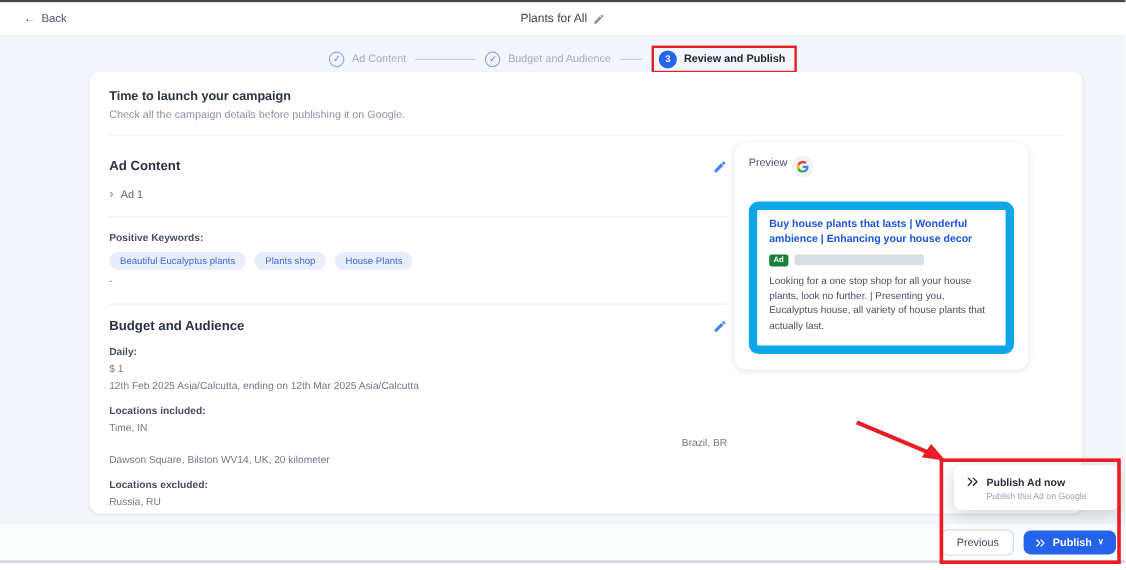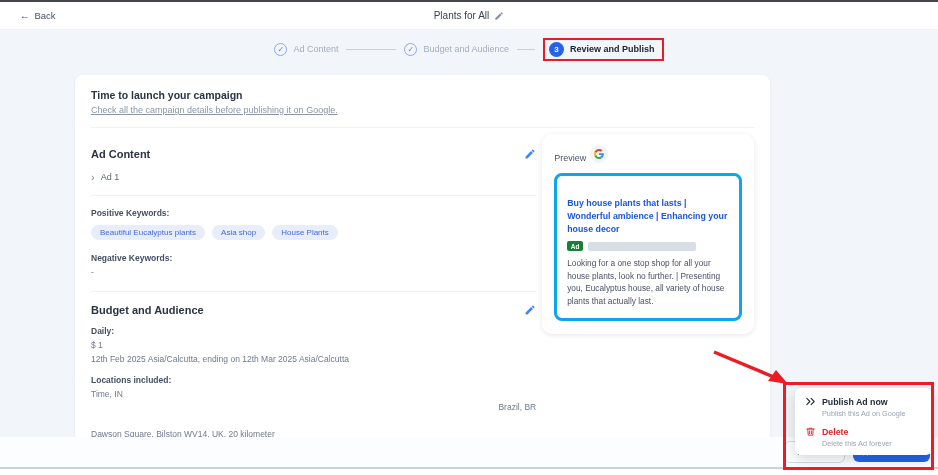--- a/index.html
+++ b/index.html
@@ -18,23 +18,23 @@
   .step { display:inline-flex; align-items:center; gap:6px; }
   .step-circle { width:13px; height:13px; border-radius:50%; border:1.4px solid #8fa9ef; color:#5b82ec; font-size:8px; display:flex; align-items:center; justify-content:center; background:#f2f5f9; }
   .step-label { font-size:9px; color:#a4adbc; }
   .connector { height:1px; background:#c5cfdf; width:50px; margin:0 8px; }
   .connector.short { width:18px; }
   .step-active-box { display:inline-flex; align-items:center; gap:6px; border:2.5px solid #e51e25; padding:2px 7px 2px 4px; }
   .step-circle.active { width:15px; height:15px; background:#2563eb; border:none; color:#fff; font-size:8px; font-weight:bold; }
   .step-label.active { color:#20262f; font-weight:bold; }
 
   
-  .card { position:absolute; left:75px; top:45px; width:695px; height:368px; background:#fff; border-radius:8px; box-shadow:0 1px 3px rgba(16,24,40,.07); padding:14px 16px 0; }
+  .card { position:absolute; left:75px; top:30px; width:827px; height:368px; background:#fff; border-radius:8px; box-shadow:0 1px 3px rgba(16,24,40,.07); padding:14px 16px 0; }
   .intro-title { font-size:10.5px; font-weight:bold; color:#2b3342; }
-  .intro-sub { font-size:9px; color:#8b95a5; margin-top:4px;text-decoration:underline; }
+  .intro-sub { font-size:9px; color:#8b95a5; margin-top:4px; }
   .card-divider { height:1px; background:#eef1f5; margin-top:12px; }
 
   .columns { display:flex; }
   .left-col { width:515px; padding-top:20px; }
   .right-col { width:245px; margin-left:6px; padding-top:6px; }
 
   .section-head { display:flex; justify-content:space-between; align-items:center; }
   .section-title { font-size:11px; font-weight:bold; color:#2b3342; }
   .edit-btn { width:12px; height:12px; color:#4285f4; cursor:pointer; }
   .sec-divider { height:1px; background:#eef1f5; margin:13px 0 12px; }
@@ -42,23 +42,23 @@
   .ad-item { display:flex; align-items:center; gap:6px; font-size:9px; color:#5b6576; margin-top:12px; cursor:pointer; }
   .chev { font-size:11px; color:#7c8698; line-height:8px; }
 
   .field-label { font-size:8.5px; font-weight:bold; color:#465061; margin-top:10px; }
   .field-value { font-size:8.5px; color:#707a8b; margin-top:3px; line-height:1.45; }
   .pills { display:flex; gap:7px; margin-top:7px; }
   .pill { background:#e7edfb; color:#4569d4; border-radius:9px; padding:3px 9px; font-size:8px; white-space:nowrap; }
 
   
   .preview-card { background:#fff; border-radius:10px; box-shadow:0 1px 5px rgba(16,24,40,.10); padding:11px 12px 13px; }
-  .preview-head { display:flex; align-items:flex-end; gap:4px; font-size:9px; color:#4a5568; }
+  .preview-head { display:flex; align-items:flex-start; gap:4px; font-size:9px; color:#4a5568; }
   .g-circle { width:18px; height:18px; border-radius:50%; background:#f1f3f4; display:flex; align-items:center; justify-content:center; }
-  .ad-box { border:3px solid #0ea5e9; border-radius:8px; padding:21px 10px 11px; margin-top:10px; }
+  .ad-box { border:7px solid #0ea5e9; border-radius:8px; padding:5px 10px 11px; margin-top:20px; }
   .ad-headline { color:#1a56db; font-size:8.8px; font-weight:bold; line-height:1.45; cursor:pointer; }
   .ad-url-row { display:flex; align-items:center; gap:5px; margin-top:6px; }
   .ad-badge { background:#188038; color:#fff; font-size:6.5px; font-weight:bold; border-radius:2px; padding:1.5px 3.5px; }
   .ad-url-redacted { width:108px; height:9px; background:#d9dee4; border-radius:2px; filter:blur(.4px); }
   .ad-desc { font-size:8.3px; color:#4a5160; line-height:1.5; margin-top:6px; }
 
   
   footer { position:absolute; left:0; right:0; top:437px; height:30px; background:#fcfdfe; display:flex; align-items:center; justify-content:flex-end; gap:8px; padding-right:8px; }
   .btn-prev { background:#fff; border:1px solid #d5dae2; border-radius:6px; padding:5px 12px; font-size:9px; color:#3d4555; cursor:pointer; font-family:inherit; }
   .btn-publish { background:#2563eb; border:none; border-radius:6px; padding:5px 10px; font-size:9px; font-weight:bold; color:#fff; display:inline-flex; align-items:center; gap:5px; cursor:pointer; font-family:inherit; }
@@ -135,41 +135,40 @@
         </div>
         <div class="ad-item">
           <span class="chev">›</span>
           <span>Ad 1</span>
         </div>
         <div class="sec-divider"></div>
 
         <div class="field-label">Positive Keywords:</div>
         <div class="pills">
           <span class="pill">Beautiful Eucalyptus plants</span>
-          <span class="pill">Asia shop</span>
+          <span class="pill">Plants shop</span>
           <span class="pill">House Plants</span>
         </div>
-        <div class="field-label" style="margin-top:13px;">Negative Keywords:</div>
         <div class="field-value">-</div>
         <div class="sec-divider"></div>
 
         <div class="section-head">
           <span class="section-title">Budget and Audience</span>
           <svg class="edit-btn" viewBox="0 0 24 24" fill="#4285f4">
               <path d="M3 17.25V21h3.75L17.81 9.94l-3.75-3.75L3 17.25zM20.71 7.04a1 1 0 0 0 0-1.41l-2.34-2.34a1 1 0 0 0-1.41 0l-1.83 1.83 3.75 3.75 1.83-1.83z"></path>
             </svg>
         </div>
         <div class="field-label">Daily:</div>
         <div class="field-value">$ 1</div>
         <div class="field-value" style="margin-top:1px;">12th Feb 2025 Asia/Calcutta, ending on 12th Mar 2025 Asia/Calcutta</div>
 
         <div class="field-label">Locations included:</div>
         <div class="field-value">Time, IN</div>
         <div class="field-value" style="margin-top:1px;text-align:right;">Brazil, BR</div>
-        <div class="field-value" style="margin-top:14px;">Dawson Square, Bilston WV14, UK, 20 kilometer</div>
+        <div class="field-value" style="margin-top:1px;">Dawson Square, Bilston WV14, UK, 20 kilometer</div>
 
         <div class="field-label">Locations excluded:</div>
         <div class="field-value">Russia, RU</div>
 
       </div>
 
       <div class="right-col">
         <div class="preview-card">
           <div class="preview-head">
             <span>Preview</span>
@@ -213,31 +212,19 @@
   <div class="menu-item">
     <div class="menu-row">
       <svg class="mi-icon" viewBox="0 0 18 18" fill="none" stroke="#252c38" stroke-width="1.8" stroke-linecap="round" stroke-linejoin="round">
           <path d="M3 4l5 5-5 5"></path>
           <path d="M10 4l5 5-5 5"></path>
         </svg>
       <span>Publish Ad now</span>
     </div>
     <div class="menu-sub">Publish this Ad on Google</div>
   </div>
-  <div class="menu-item danger">
-    <div class="menu-row">
-      <svg class="mi-icon" viewBox="0 0 18 18" fill="none" stroke="#e02424" stroke-width="1.5" stroke-linecap="round" stroke-linejoin="round">
-          <path d="M3 5h12"></path>
-          <path d="M7 5V3.5h4V5"></path>
-          <path d="M4.5 5l.8 10h7.4l.8-10"></path>
-          <path d="M7.5 8v4.5M10.5 8v4.5"></path>
-        </svg>
-      <span>Delete</span>
-    </div>
-    <div class="menu-sub">Delete this Ad forever</div>
-  </div>
 </div>
 
 <div class="anno-box"></div>
 <svg class="anno-arrow" width="84" height="42" viewBox="0 0 84 42">
   <line x1="4" y1="4" x2="66" y2="30" stroke="#ea1c24" stroke-width="3.5"></line>
   <polygon points="78,36 58,33 66,22" fill="#ea1c24"></polygon>
 </svg>
 
 </body></html>

